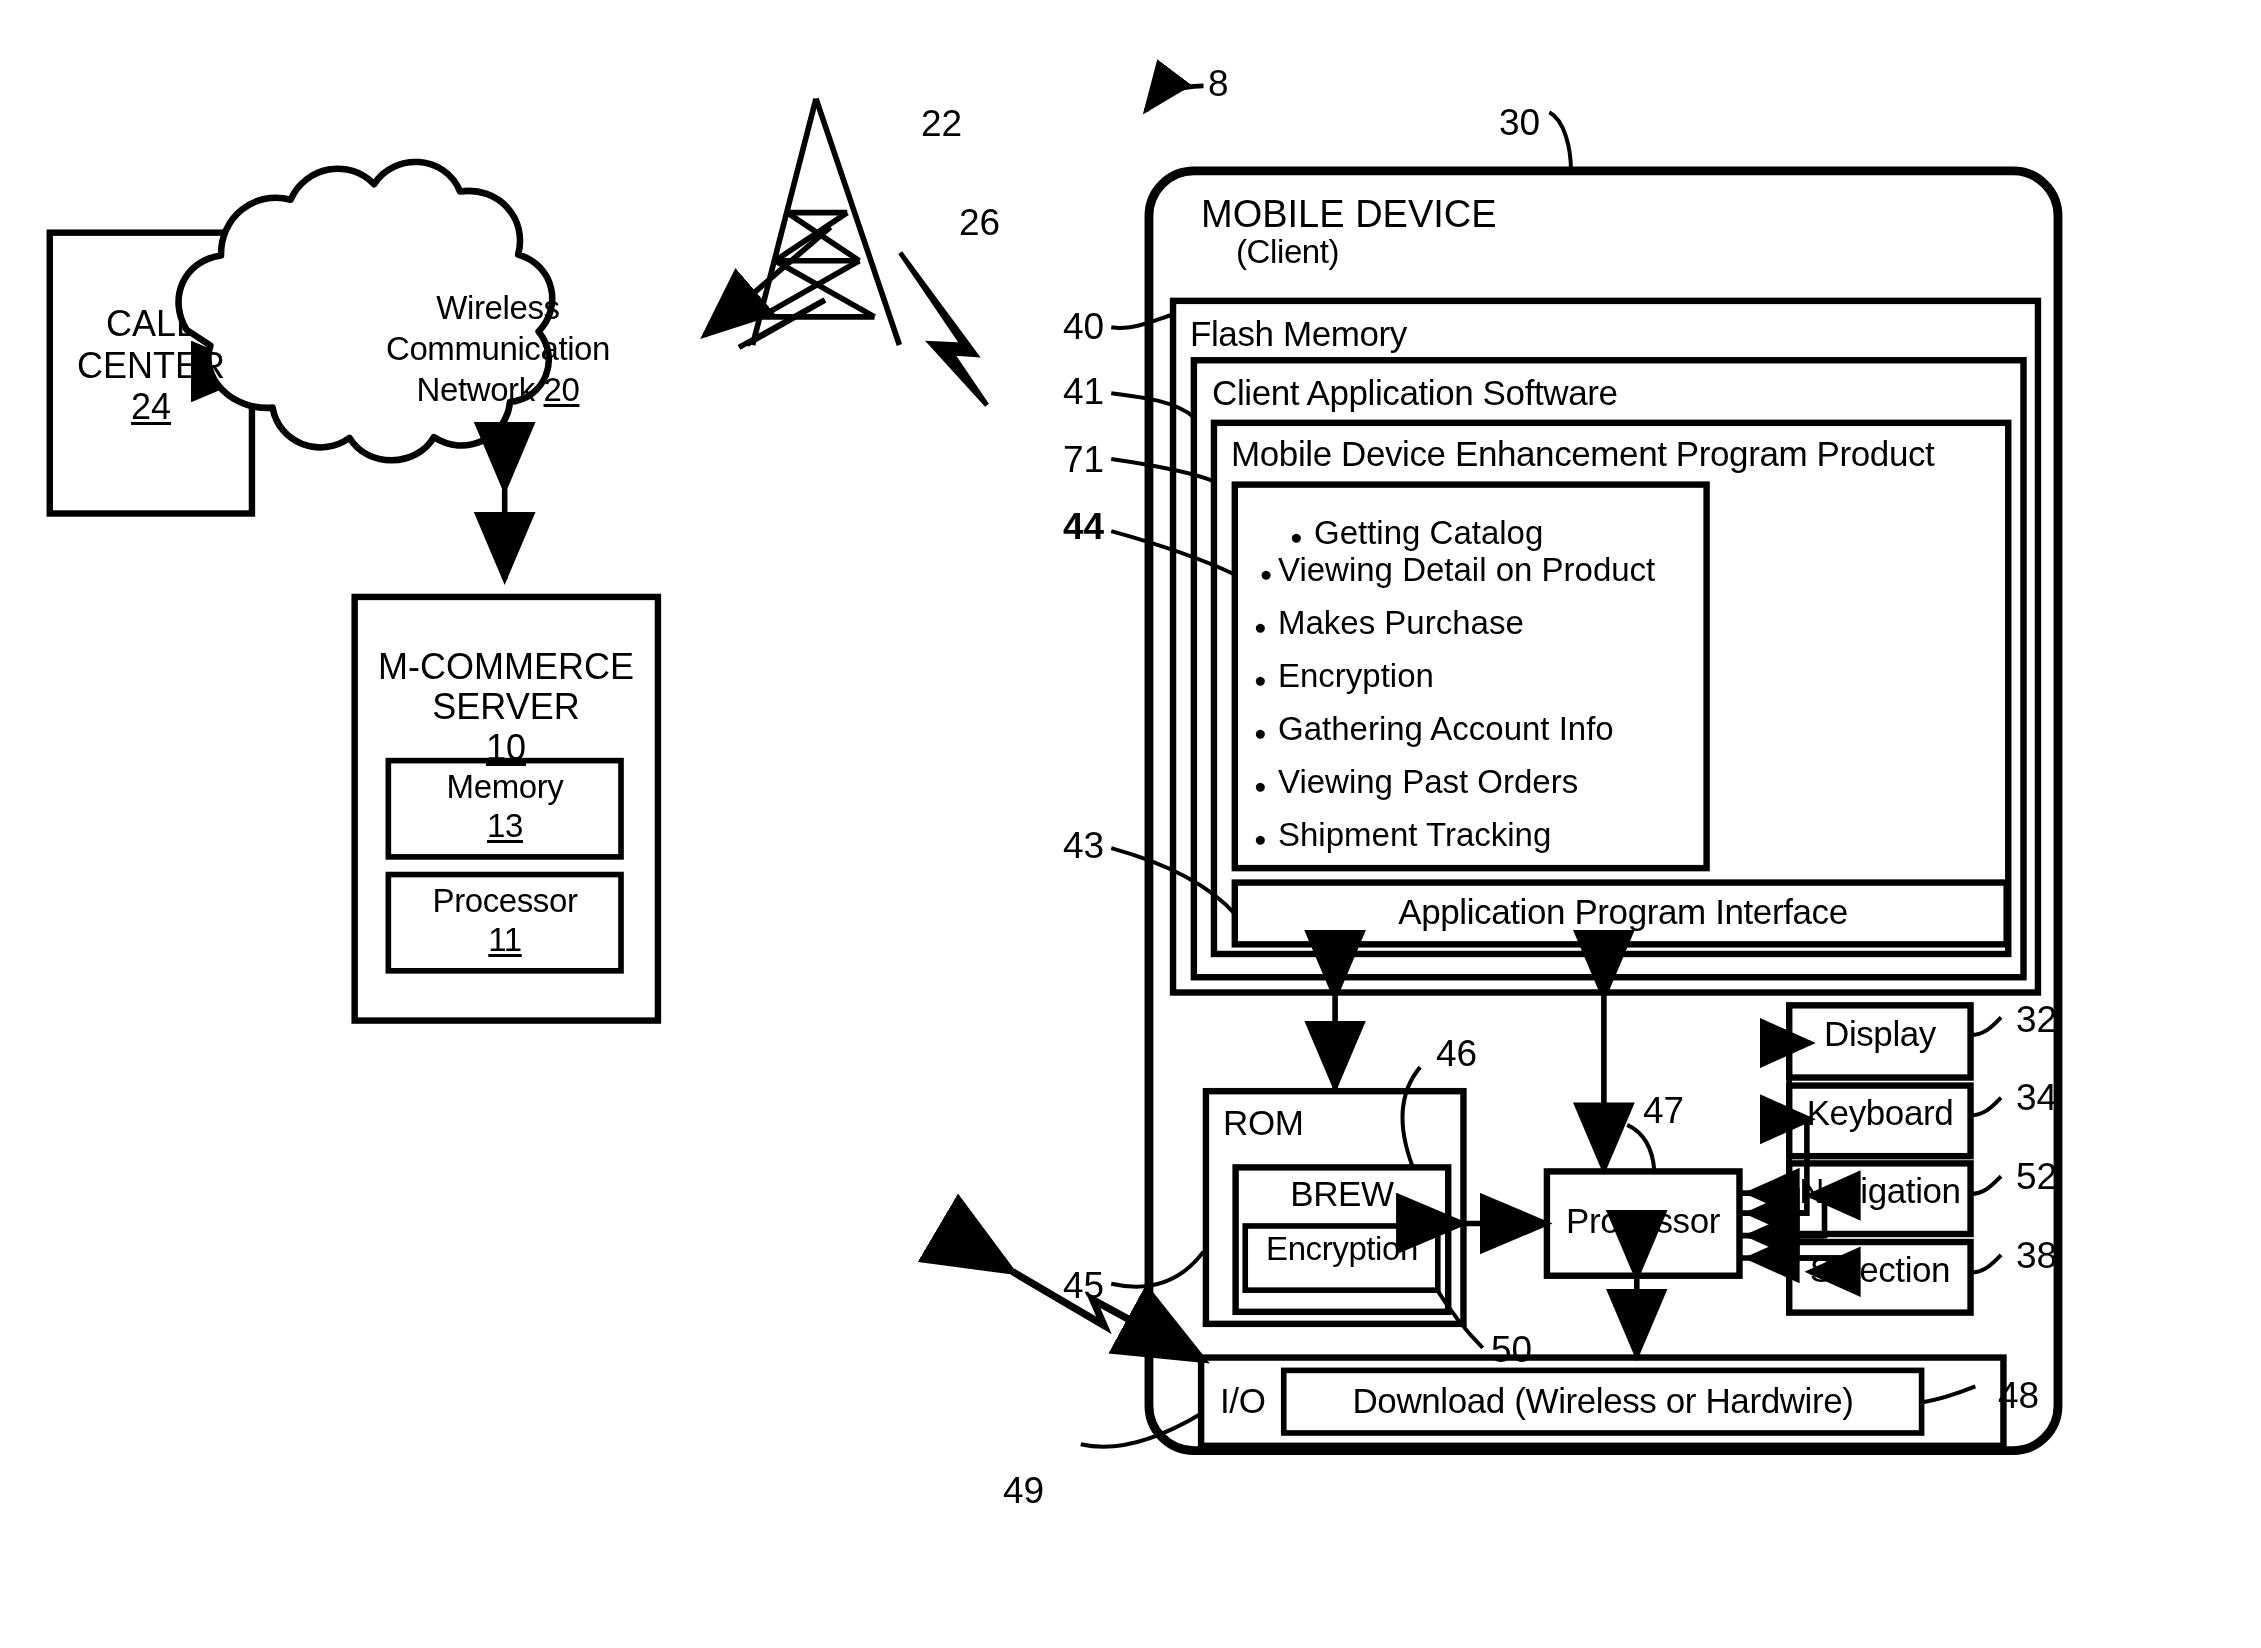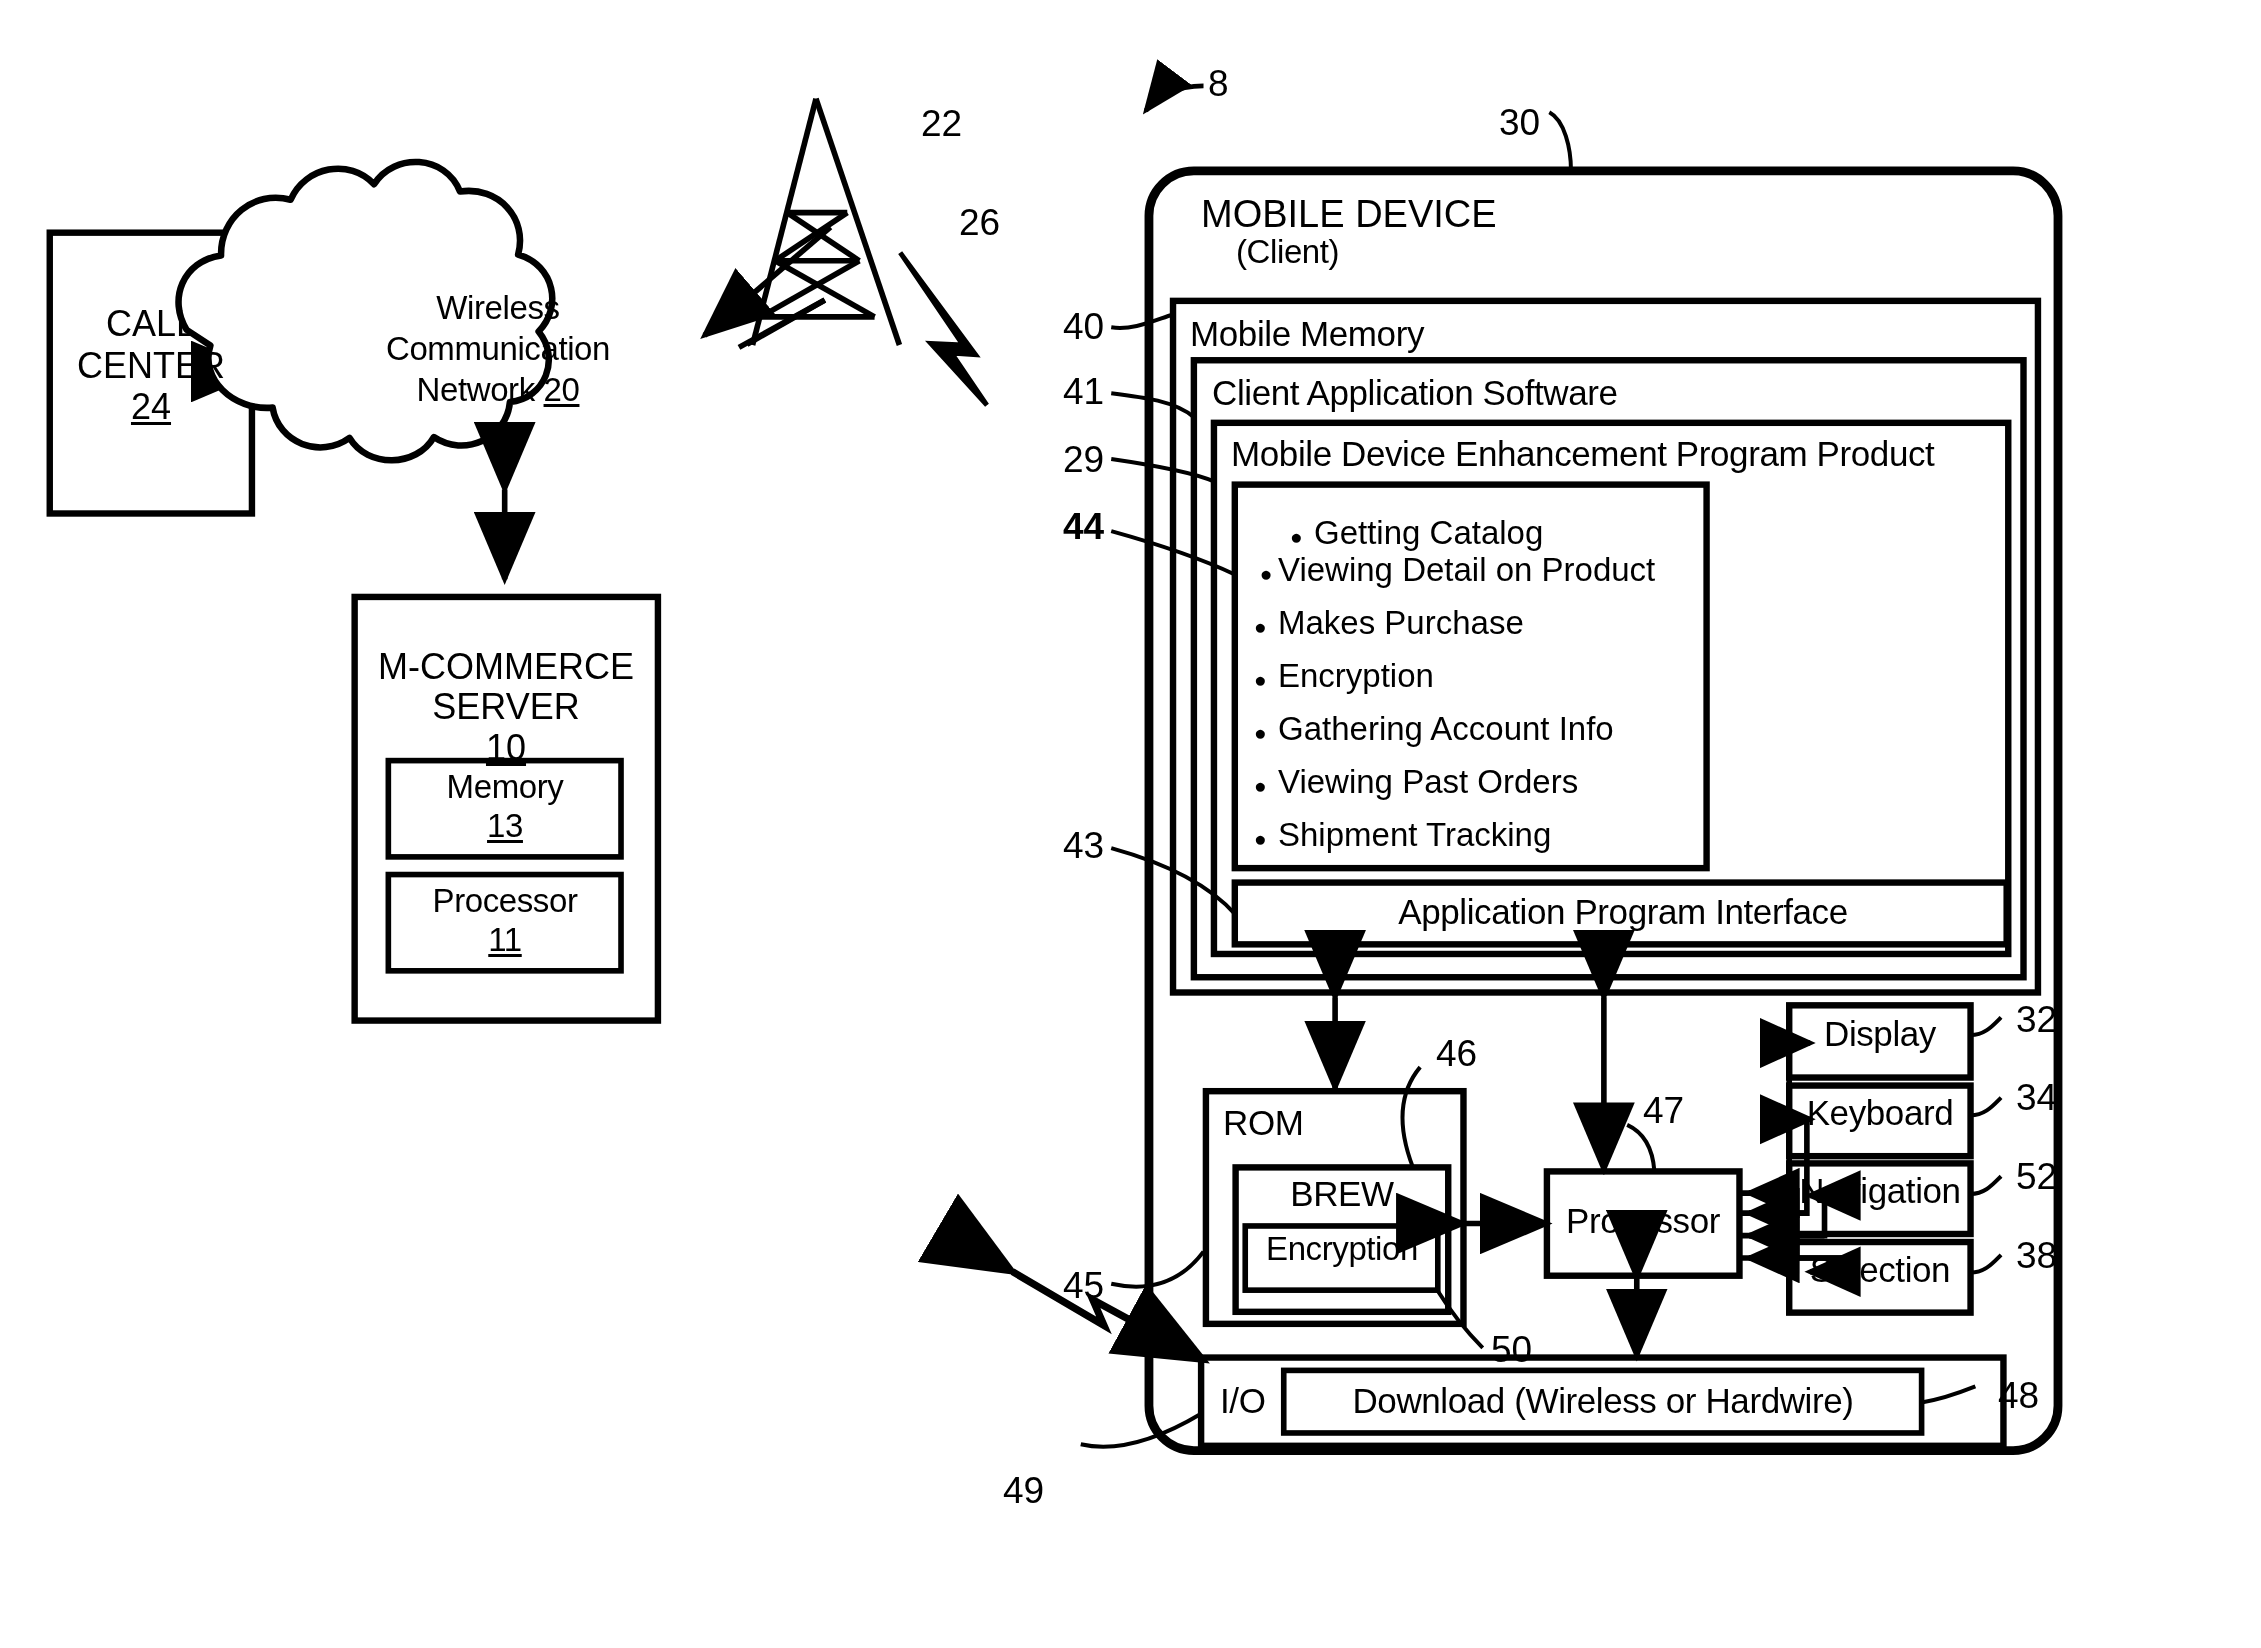--- a/index.html
+++ b/index.html
@@ -234,28 +234,28 @@
   <div class="lbl boxlbl ctr" style="left:505px; top:770px;">Memory</div>
   <div class="lbl boxlbl ctr u" style="left:505px; top:809px;">13</div>
 
   <div class="lbl boxlbl ctr" style="left:505px; top:884px;">Processor</div>
   <div class="lbl boxlbl ctr u" style="left:505px; top:923px;">11</div>
 
   <div class="lbl caps" style="left:1201px; top:194px; font-size:38px;">MOBILE DEVICE</div>
   <div class="lbl boxlbl" style="left:1236px; top:235px;">(Client)</div>
   <div class="lbl refnum" style="left:1499px; top:103px;">30</div>
 
-  <div class="lbl boxlbl-b" style="left:1190px; top:315px;">Mobile Memory</div>
+  <div class="lbl boxlbl-b" style="left:1190px; top:315px;">Flash Memory</div>
   <div class="lbl refnum" style="left:1063px; top:307px;">40</div>
 
   <div class="lbl boxlbl-b" style="left:1212px; top:374px;">Client Application Software</div>
   <div class="lbl refnum" style="left:1063px; top:372px;">41</div>
 
   <div class="lbl boxlbl-b" style="left:1231px; top:435px;">Mobile Device Enhancement Program Product</div>
-  <div class="lbl refnum" style="left:1063px; top:440px;">29</div>
+  <div class="lbl refnum" style="left:1063px; top:440px;">71</div>
 
   <div class="lbl refnum" style="left:1063px; top:507px;font-weight:bold;">44</div>
 
   <div id="feature-list" style="position:absolute; left:1254px; top:498px;">
       <div class="bullet-row" style="left: 0px; top: 16px; margin-left: 36px;"><span class="bullet-dot" style="font-size: 21px;">●</span><span>Getting Catalog</span></div>
       <div class="bullet-row" style="left: 0px; top: 53px; text-align: center;"><span class="bullet-dot" style="font-size: 21px;">●</span><span>Viewing Detail on Product</span></div>
       <div class="bullet-row" style="left: 0px; top: 106px;"><span class="bullet-dot" style="font-size: 21px;">●</span><span>Makes Purchase</span></div>
       <div class="bullet-row" style="left: 0px; top: 159px;"><span class="bullet-dot" style="font-size: 21px;">●</span><span>Encryption</span></div>
       <div class="bullet-row" style="left: 0px; top: 212px;"><span class="bullet-dot" style="font-size: 21px;">●</span><span>Gathering Account Info</span></div>
       <div class="bullet-row" style="left: 0px; top: 265px;"><span class="bullet-dot" style="font-size: 21px;">●</span><span>Viewing Past Orders</span></div>

